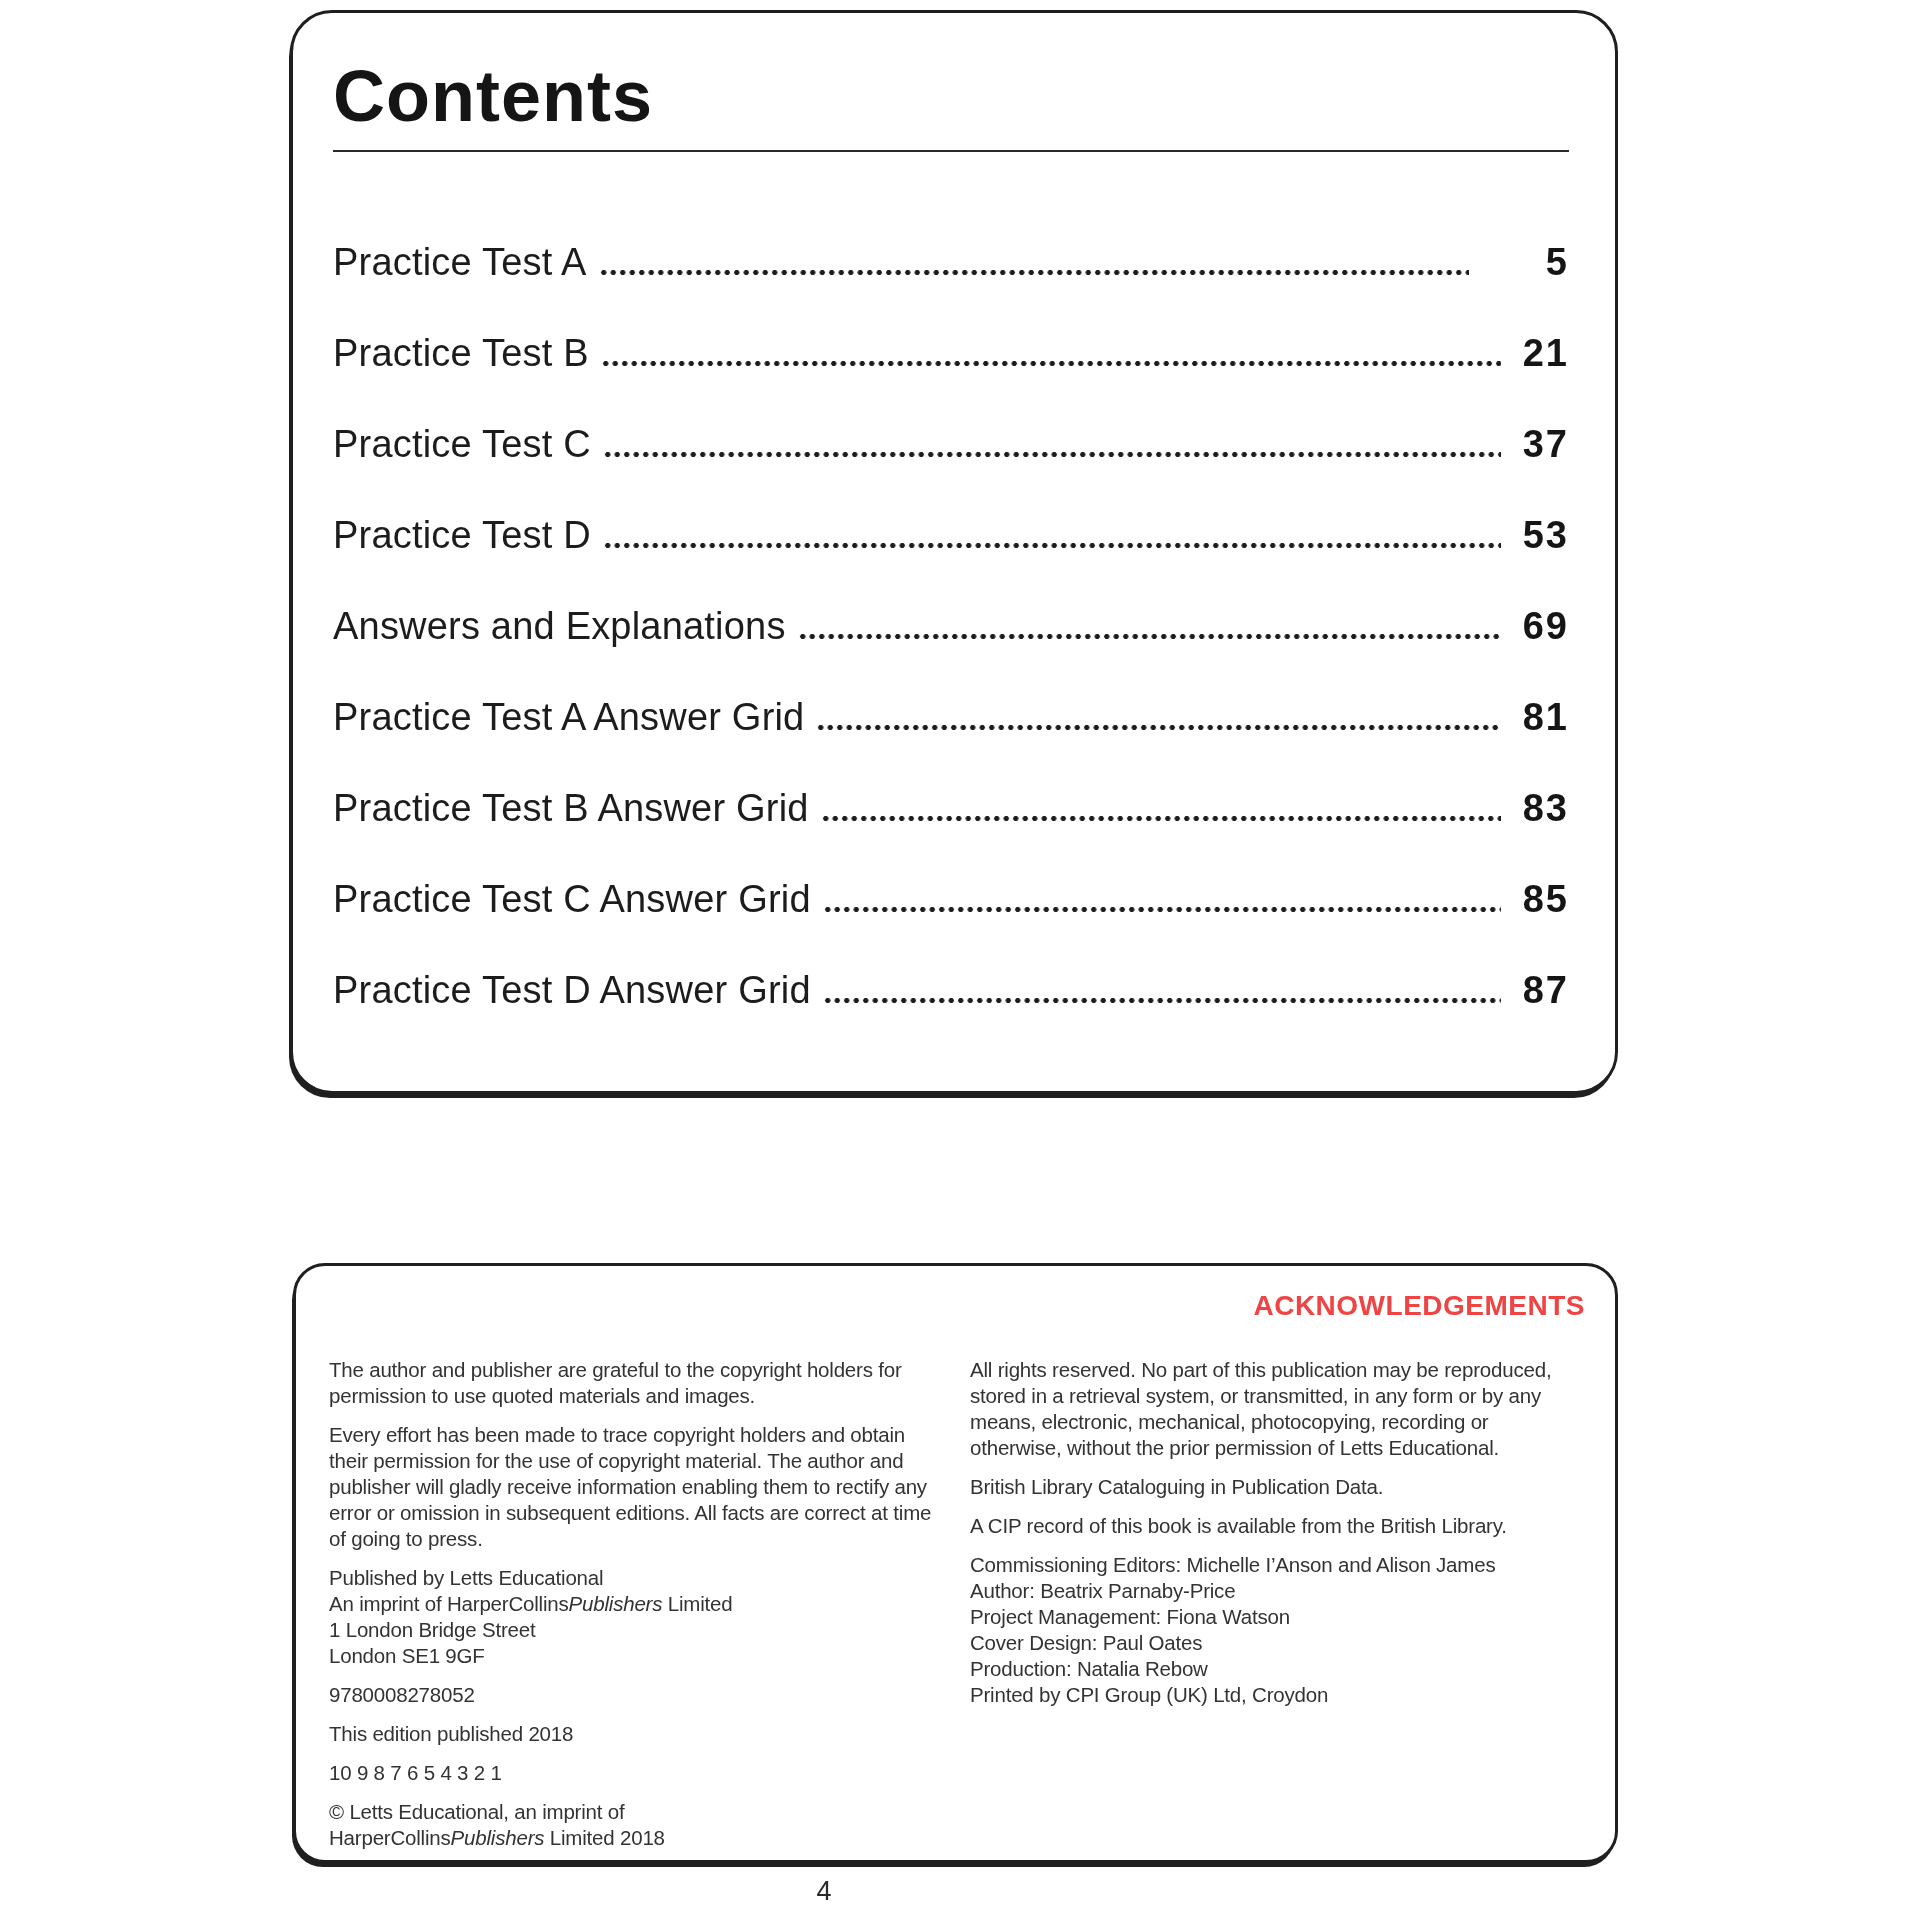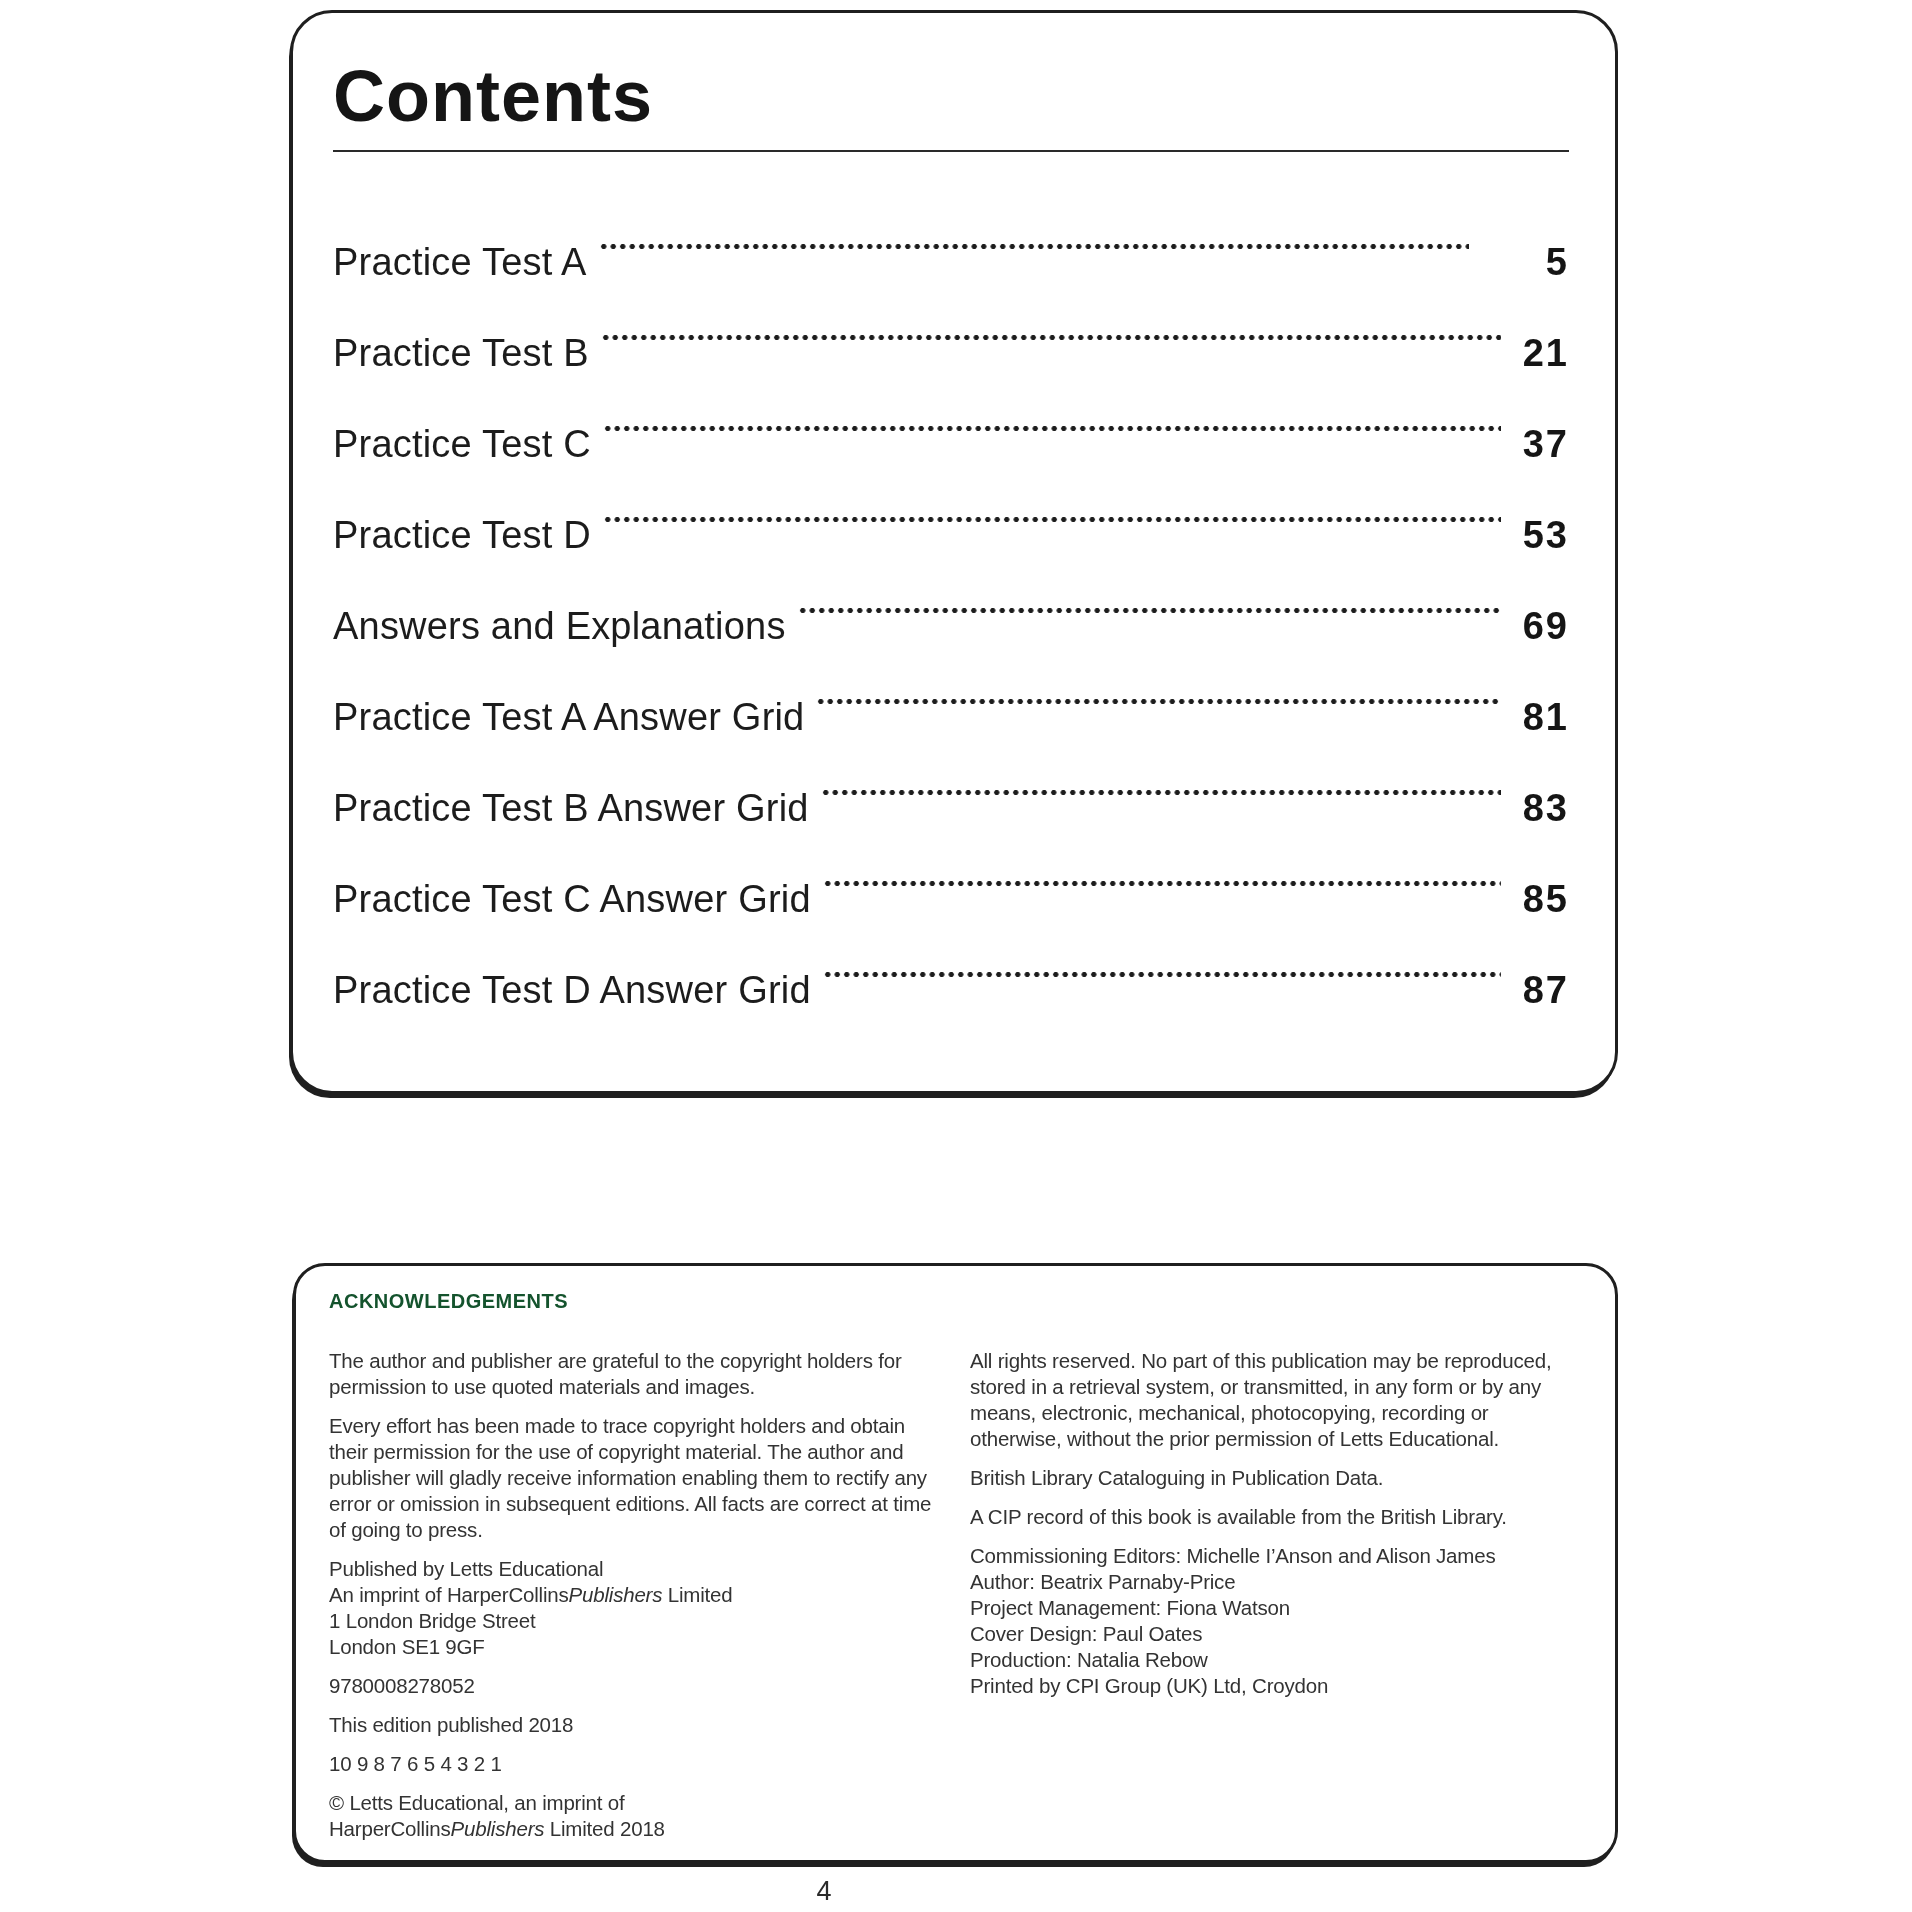--- a/index.html
+++ b/index.html
@@ -32,20 +32,21 @@
   }
   .title-rule{
     border:none;
     border-top:2px solid #2a2a2a;
     margin:14px 0 0 0;
     width:100%;
   }
   .toc-list{margin-top:88px;}
   .toc-row{
     display:flex;
+    align-items:flex-end;
     margin-bottom:47px;
   }
   .toc-row.group-gap{margin-top:32px;}
   .toc-label{
     font-size:38px;
     line-height:44px;
     letter-spacing:0.2px;
     white-space:nowrap;
     color:#1c1c1c;
   }
@@ -75,25 +76,25 @@
     left:293px;top:1263px;
     width:1325px;height:600px;
     border:3px solid #1f1f1f;
     border-radius:32px;
     box-shadow:-2px 5px 0 -1px #1f1f1f;
     box-sizing:border-box;
     padding:24px 30px 20px 33px;
     background:#fff;
   }
   .ack-heading{
-    text-align:left;
-    font-size:20px;
+    text-align:right;
+    font-size:28px;
     font-weight:700;
     letter-spacing:0.5px;
-    color:#14532d;
+    color:#ef4444;
   }
   .ack-columns{
     display:flex;
     gap:26px;
     margin-top:28px;
   }
   .ack-col{
     flex:1;
     font-size:20.5px;
     line-height:26px;

